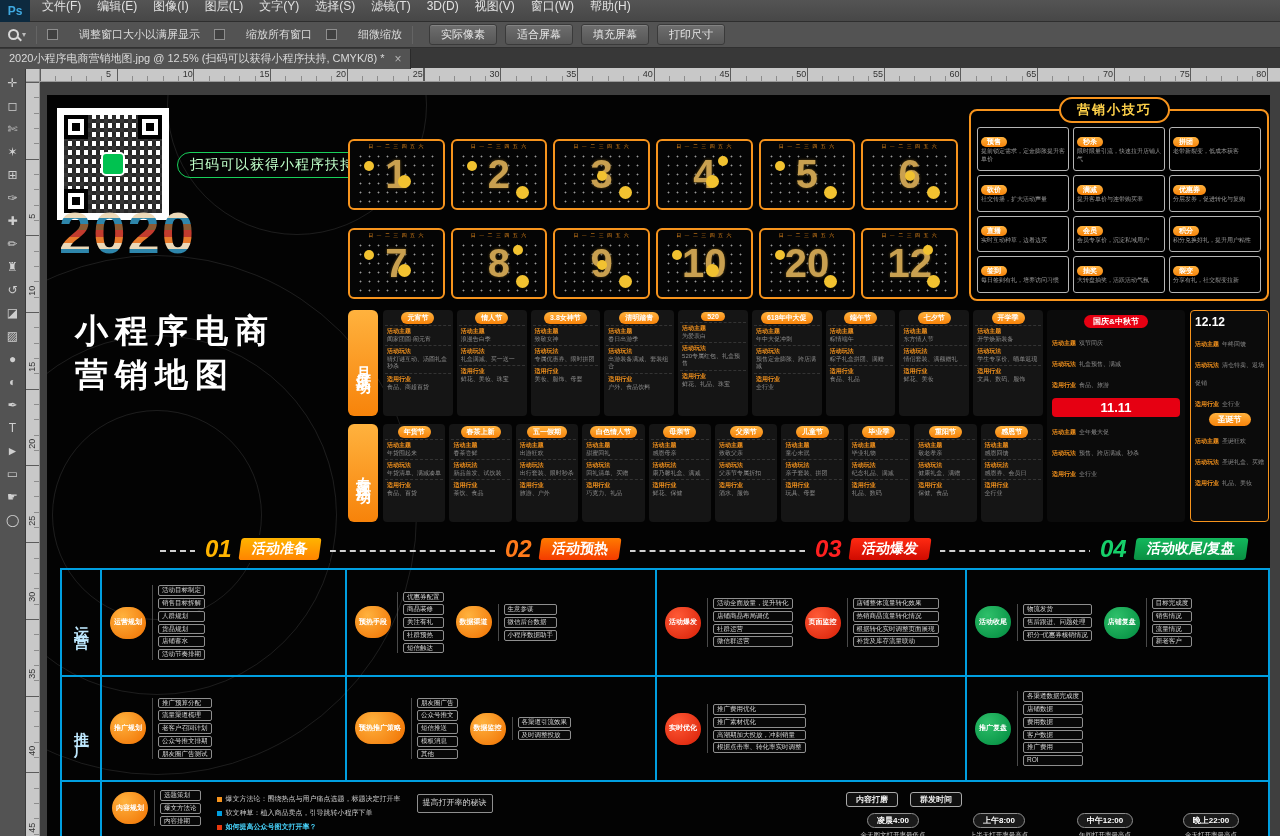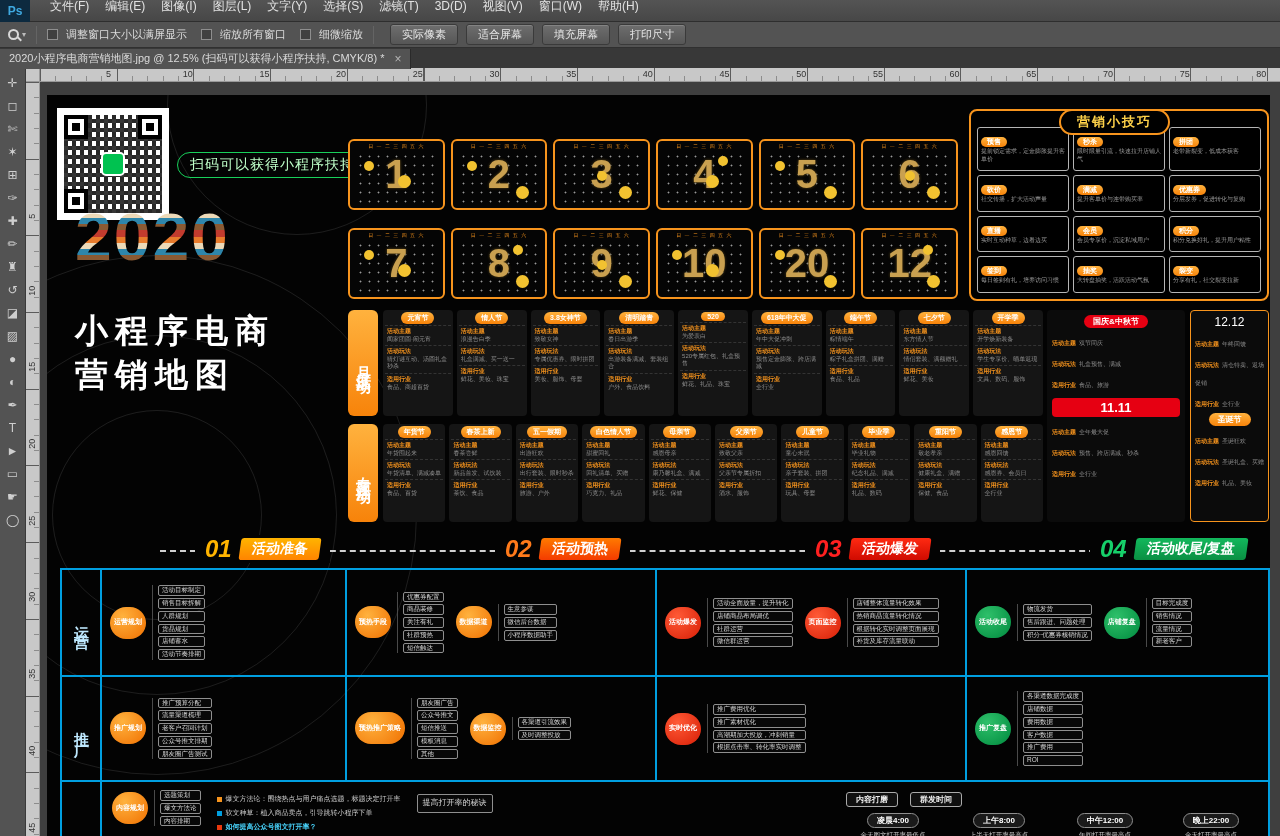--- a/index.html
+++ b/index.html
@@ -5,32 +5,32 @@
   *{margin:0;padding:0;box-sizing:border-box;}
   html,body{width:1280px;height:836px;overflow:hidden;background:#3f3f3f;
     font-family:"Liberation Sans","DejaVu Sans",sans-serif;}
   #app{position:relative;width:1280px;height:836px;}
 
   
   .menubar{position:absolute;left:0;top:0;width:100%;height:22px;
     background:linear-gradient(#545454,#474747);display:flex;align-items:center;
     border-bottom:1px solid #2e2e2e;z-index:10;}
   .ps-logo{width:30px;height:22px;background:#0d2a3f;color:#3fa9e0;font-weight:bold;
-    font-size:12px;display:flex;align-items:center;justify-content:center;margin-right:12px;}
+    font-size:12px;display:flex;align-items:center;justify-content:center;margin-right:4px;}
   .menu-item{padding:0 8px;font-size:12px;color:#e2e2e2;height:32px;line-height:22px;cursor:default;}
 
   .optionsbar{position:absolute;left:0;top:22px;width:100%;height:26px;background:#535353;
     border-bottom:1px solid #303030;display:flex;align-items:center;gap:10px;padding:0 8px;z-index:10;}
   .tool-ctx{display:flex;align-items:center;gap:3px;}
   .mag{width:11px;height:11px;border:2px solid #d8d8d8;border-radius:50%;position:relative;}
   .mag::after{content:"";position:absolute;width:5px;height:2px;background:#d8d8d8;
     right:-5px;bottom:-2px;transform:rotate(45deg);}
   .ctx-arrow{color:#bbb;font-size:8px;}
   .sep{width:1px;height:18px;background:#3d3d3d;border-right:1px solid #646464;}
-  .opt-check{display:flex;align-items:center;gap:8px;font-size:11px;color:#dcdcdc;}
+  .opt-check{display:flex;align-items:center;gap:21px;font-size:11px;color:#dcdcdc;}
   .cb{width:11px;height:11px;background:#404040;border:1px solid #8e8e8e;flex:none;}
   .opt-btn{padding:2px 11px;border-radius:3px;font-size:11px;color:#e8e8e8;
     background:linear-gradient(#6e6e6e,#565656);border:1px solid #3a3a3a;
     box-shadow:inset 0 1px 0 #838383;}
   .opt-buttons{display:flex;gap:8px;margin-left:6px;}
 
   .tabbar{position:absolute;left:0;top:48px;width:100%;height:20px;background:#383838;z-index:10;}
   .tab{display:inline-flex;height:20px;align-items:center;gap:10px;padding:0 9px;
     background:#535353;border-right:1px solid #2a2a2a;font-size:11px;color:#dadada;}
   .tab-close{color:#b5b5b5;font-size:12px;line-height:1;}
@@ -78,21 +78,21 @@
   .qr-eye::after{content:"";position:absolute;left:4px;top:4px;width:8px;height:8px;background:#000;}
   .qr-eye.tl{left:7px;top:7px;}
   .qr-eye.tr{right:7px;top:7px;}
   .qr-eye.bl{left:7px;bottom:7px;}
   .qr-center{position:absolute;left:44px;top:44px;width:24px;height:24px;background:#00c250;
     border-radius:5px;border:2px solid #fff;}
 
   .scan-pill{position:absolute;left:130px;top:57px;padding:3px 12px;border:1px solid #18d05a;
     border-radius:13px;color:#bfffc9;font-size:14px;letter-spacing:1px;}
 
-  .year{position:absolute;left:28px;top:104px;font-size:66px;font-weight:900;letter-spacing:2px;
+  .year{position:absolute;left:12px;top:104px;font-size:58px;font-weight:900;letter-spacing:2px;
     background:repeating-linear-gradient(180deg,#c23b2e 0 7px,#e87b2c 7px 13px,#ecd9b8 13px 19px,#2e86ab 19px 25px,#8a5a33 25px 31px);
     -webkit-background-clip:text;background-clip:text;color:transparent;text-decoration:underline;}
   .ptitle{position:absolute;left:28px;color:#fff;font-size:33px;font-weight:900;letter-spacing:7px;}
   .t1{top:214px;} .t2{top:258px;}
 
   .cal-header{position:absolute;left:301px;top:8px;width:610px;height:28px;
     background:linear-gradient(#ffa43c,#f57e00);border-radius:16px;display:flex;align-items:center;
     justify-content:center;color:#fff;font-weight:bold;font-size:16px;letter-spacing:8px;}
 
   .months{position:absolute;left:301px;top:44px;width:610px;height:160px;display:grid;
@@ -104,21 +104,21 @@
   .m-num{position:absolute;inset:0;display:flex;align-items:center;justify-content:center;
     font-size:40px;font-weight:900;color:#c9a050;z-index:1;text-shadow:0 0 3px #5d4716;}
   .m-cell::before{content:"";position:absolute;width:10px;height:10px;background:#f2c230;border-radius:50%;
     top:20px;left:14px;z-index:2;}
   .m-cell::after{content:"";position:absolute;width:13px;height:13px;background:#f2c230;border-radius:50%;
     bottom:9px;right:16px;z-index:2;}
   .m-cell:nth-child(3n)::before{top:30px;left:42px;}
   .m-cell:nth-child(3n+1)::after{bottom:20px;right:32px;}
   .m-cell:nth-child(4n)::before{top:15px;left:60px;}
 
-  .tips-pill{position:absolute;left:1012px;top:14px;padding:2px 16px;border:2px solid #f7941d;
+  .tips-pill{position:absolute;left:1012px;top:2px;padding:2px 16px;border:2px solid #f7941d;
     border-radius:14px;background:#000;color:#ffd24a;font-weight:bold;font-size:13px;letter-spacing:2px;z-index:3;}
   .tips-body{position:absolute;left:922px;top:14px;width:300px;height:192px;border:2px solid #f7941d;
     border-radius:8px;background:#000;padding:16px 6px 6px;display:grid;
     grid-template-columns:repeat(3,1fr);gap:4px;}
   .tip{border:1px solid #b5b5b5;border-radius:3px;padding:2px 3px;overflow:hidden;}
   .tip-tag{display:inline-block;background:linear-gradient(#ffb23e,#f7830a);color:#fff;font-size:7px;
     font-weight:bold;border-radius:7px;padding:0 6px;margin-bottom:1px;}
   .tip-text{font-size:6px;color:#9a9a9a;line-height:1.3;}
 
   
@@ -142,21 +142,21 @@
   .rightA{position:absolute;left:1000px;top:215px;width:138px;height:212px;background:#0b0b0b;
     border-radius:4px;padding:5px;display:flex;flex-direction:column;gap:3px;}
   .rightB{position:absolute;left:1143px;top:215px;width:79px;height:212px;border:1px solid #f7941d;
     border-radius:4px;padding:4px;display:flex;flex-direction:column;gap:3px;background:#0b0b0b;}
   .rpill{align-self:center;background:#e60012;color:#fff;font-size:8px;font-weight:bold;
     padding:1px 9px;border-radius:9px;white-space:nowrap;}
   .opill{align-self:center;background:linear-gradient(#ffb23e,#f7830a);color:#fff;font-size:8px;
     font-weight:bold;padding:1px 9px;border-radius:9px;white-space:nowrap;}
   .rbig{background:#e60012;color:#fff;font-size:13px;font-weight:900;border-radius:4px;
     text-align:center;padding:2px 0;margin-top:4px;}
-  .rbig2{color:#fff;font-size:12px;font-weight:400;text-align:center;}
+  .rbig2{color:#fff;font-size:12px;font-weight:700;}
   .rrow .act-lbl{display:inline;margin-right:3px;}
   .rrow .act-val{display:inline;}
 
   
   .stages{position:absolute;left:53px;top:440px;width:1170px;height:32px;}
   .stages::before{content:"";position:absolute;left:60px;right:25px;top:15px;border-top:2px dashed #d0d0d0;}
   .stage{position:absolute;top:0;display:flex;align-items:center;gap:8px;background:#030303;padding:0 10px;}
   .stage:nth-child(1){left:95px;} .stage:nth-child(2){left:395px;}
   .stage:nth-child(3){left:705px;} .stage:nth-child(4){left:990px;}
   .stage-num{font-size:24px;font-weight:900;font-style:italic;}

